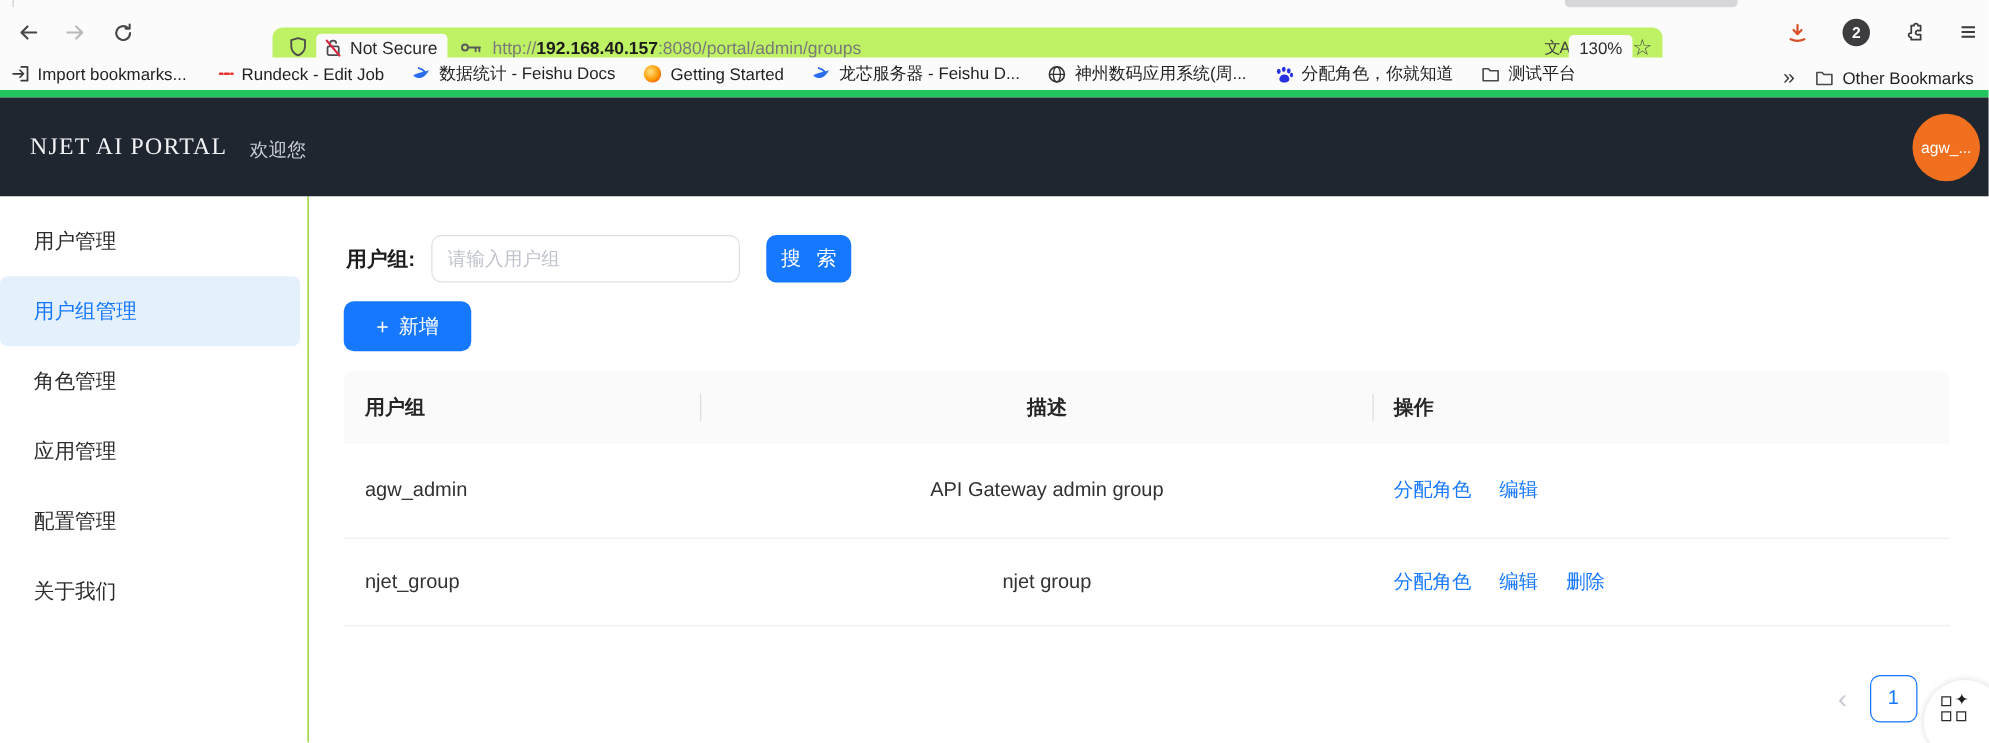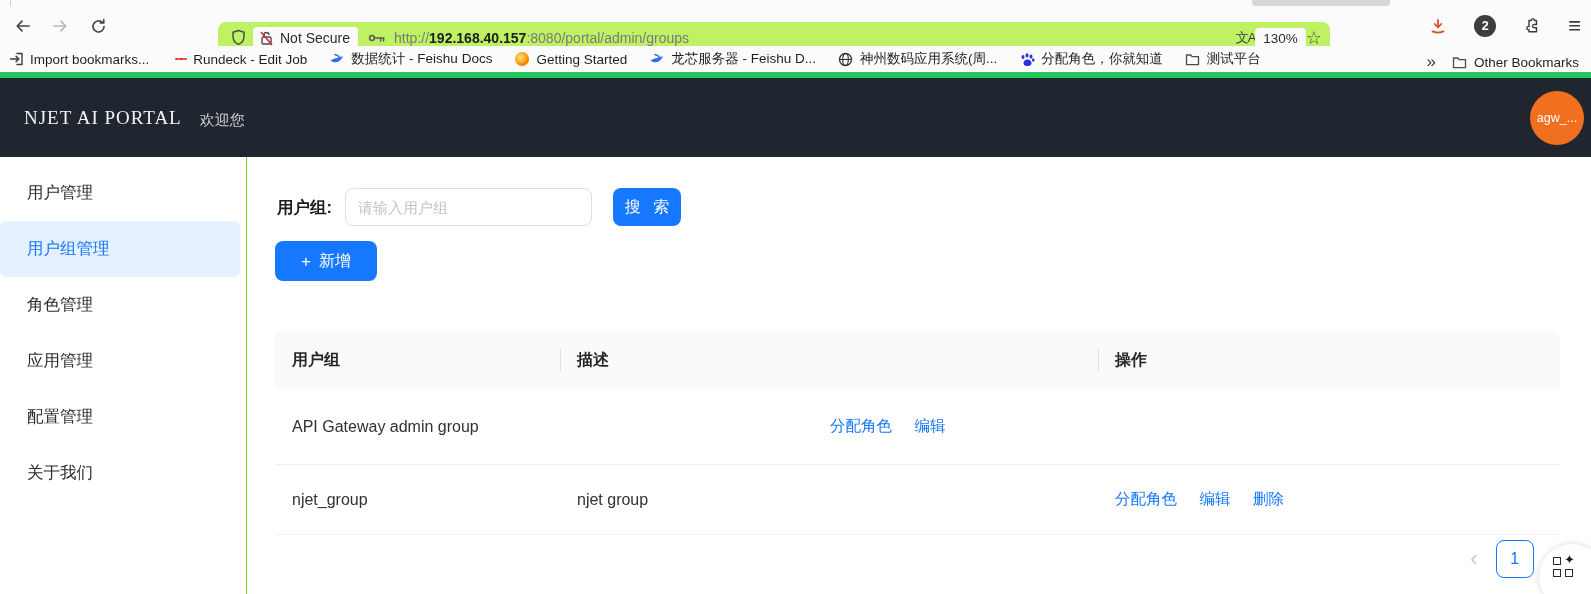--- a/index.html
+++ b/index.html
@@ -77,28 +77,28 @@
     outline:none; background:#fff; font-family:inherit; }
   .search-input::placeholder { color:#c0c4cc; }
   .btn-primary { background:#1677ff; color:#fff; border:none; border-radius:8px; cursor:pointer;
     font-size:16px; font-family:inherit; }
   .search-btn { position:absolute; left:366px; top:31px; width:68px; height:38px; letter-spacing:4px;
     padding-left:4px; }
   .add-btn { position:absolute; left:28px; top:84px; width:102px; height:40px;
     display:flex; align-items:center; justify-content:center; gap:8px; }
   .plus-glyph { font-size:17px; line-height:1; }
 
-  .gtable { position:absolute; left:28px; top:174px; width:1285px; font-size:16px; }
+  .gtable { position:absolute; left:28px; top:140px; width:1285px; font-size:16px; }
   .thead { display:flex; height:58px; background:#fafafa; align-items:center;
     border-radius:8px 8px 0 0; }
   .th { font-weight:700; color:#262626; padding-left:17px; position:relative; }
   .th + .th::before { content:""; position:absolute; left:0; top:50%; transform:translateY(-50%);
     width:1px; height:22px; background:#dedede; }
   .col-group { width:285px; }
-  .col-desc  { width:538px; }
+  .col-desc  { width:538px;text-align:center; }
   .col-ops   { width:462px; }
   .trow { display:flex; align-items:center; border-bottom:1px solid #f0f0f0; }
   .trow.r1 { height:76px; }
   .trow.r2 { height:70px; }
   .td { padding-left:17px; color:#303133; }
   .op-link { color:#1677ff; text-decoration:none; margin-right:18px; font-size:15.5px; cursor:pointer; }
 
   .pagination { position:absolute; top:383px; right:32px; display:flex; align-items:center; gap:18px; }
   .pg-arrow { font-size:22px; color:#c6c9ce; cursor:default; line-height:1; }
   .pg-page { width:38px; height:38px; border:1px solid #1677ff; border-radius:8px; background:#fff;
@@ -298,20 +298,21 @@
       <span>新增</span>
     </button>
 
     <div class="gtable">
       <div class="thead">
         <div class="th col-group">用户组</div>
         <div class="th col-desc">描述</div>
         <div class="th col-ops">操作</div>
       </div>
       <div class="trow r1">
+        <div class="td col-group">agw_admin</div>
         <div class="td col-desc">API Gateway admin group</div>
         <div class="td col-ops">
           <a class="op-link">分配角色</a>
           <a class="op-link">编辑</a>
         </div>
       </div>
       <div class="trow r2">
         <div class="td col-group">njet_group</div>
         <div class="td col-desc">njet group</div>
         <div class="td col-ops">

